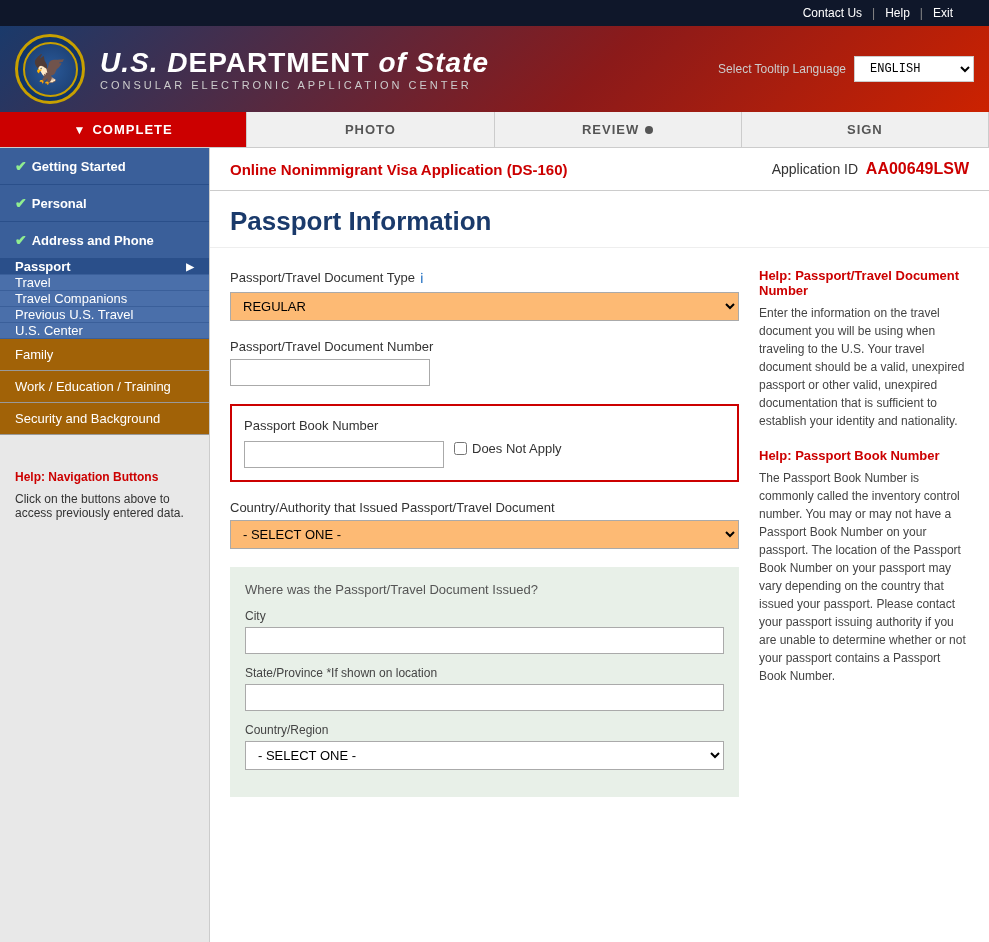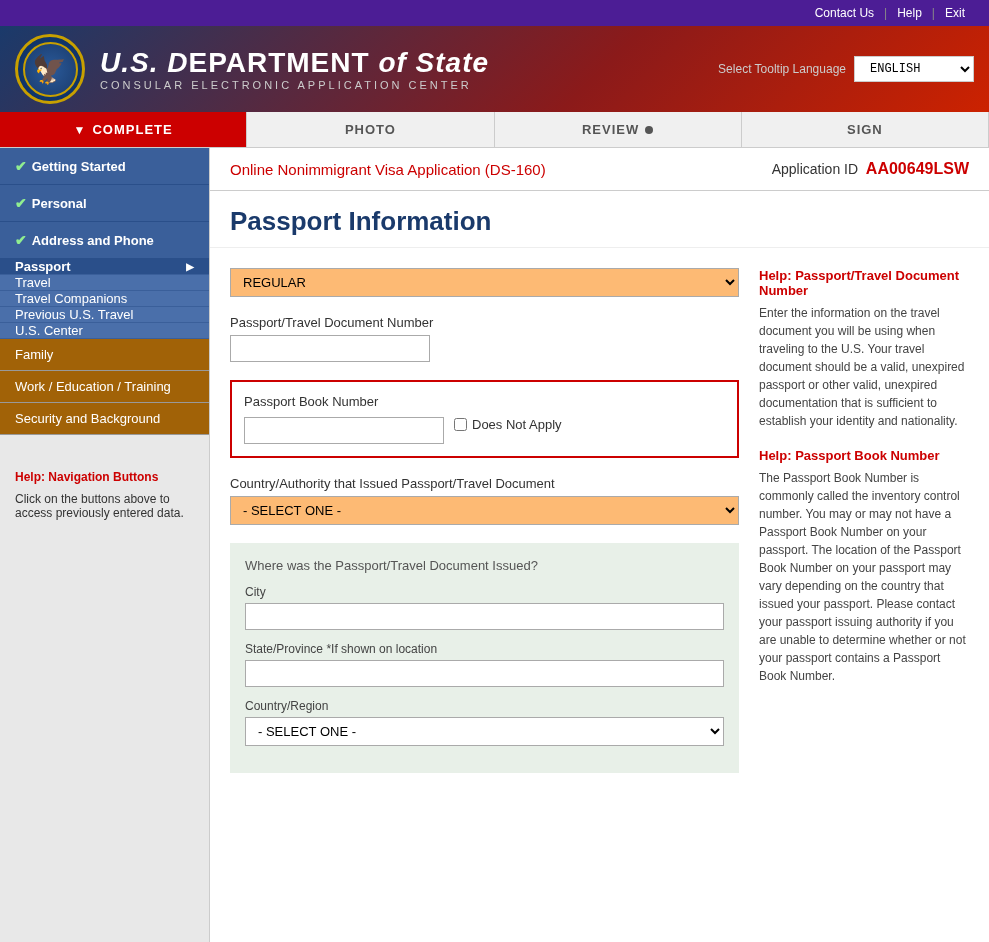--- a/index.html
+++ b/index.html
@@ -1,24 +1,24 @@
 <!DOCTYPE html>
 <html><head>
   <meta charset="utf-8">
   <style>
     * { box-sizing: border-box; margin: 0; padding: 0; }
     body { font-family: Arial, sans-serif; font-size: 13px; background: #fff; }
 
     
     .top-nav {
-      background: #4c1d95;
+      background: #0f172a;
       display: flex;
       justify-content: flex-end;
       align-items: center;
-      padding: 4px 14px;
+      padding: 4px 26px;
       gap: 0;
     }
     .top-nav a {
       color: #fff;
       text-decoration: none;
       font-size: 12px;
       padding: 2px 10px;
     }
     .top-nav .divider {
       color: #888;
@@ -208,21 +208,21 @@
     .content-header {
       padding: 12px 20px;
       border-bottom: 1px solid #ccc;
       display: flex;
       justify-content: space-between;
       align-items: center;
     }
     .content-header .app-title {
       color: #cc0000;
       font-size: 15px;
-      font-weight: normal;
+      font-weight: bold;
     }
     .content-header .app-id {
       font-size: 14px;
       color: #333;
     }
     .content-header .app-id strong {
       color: #cc0000;
       font-size: 16px;
     }
 
@@ -473,20 +473,24 @@
         &nbsp;<strong>AA00649LSW</strong>
       </span>
     </div>
 
     <div class="page-title">Passport Information</div>
 
     <div class="form-content">
       <div class="form-main">
 
         <div class="form-group">
+          <div class="form-label">
+            <span>Passport/Travel Document Type</span>
+            <span class="info-icon">ℹ</span>
+          </div>
           <select class="form-select">
             <option>REGULAR</option>
             <option>OFFICIAL</option>
             <option>DIPLOMATIC</option>
             <option>LAISSEZ-PASSER</option>
             <option>OTHER</option>
           </select>
         </div>
 
         <div class="form-group">

